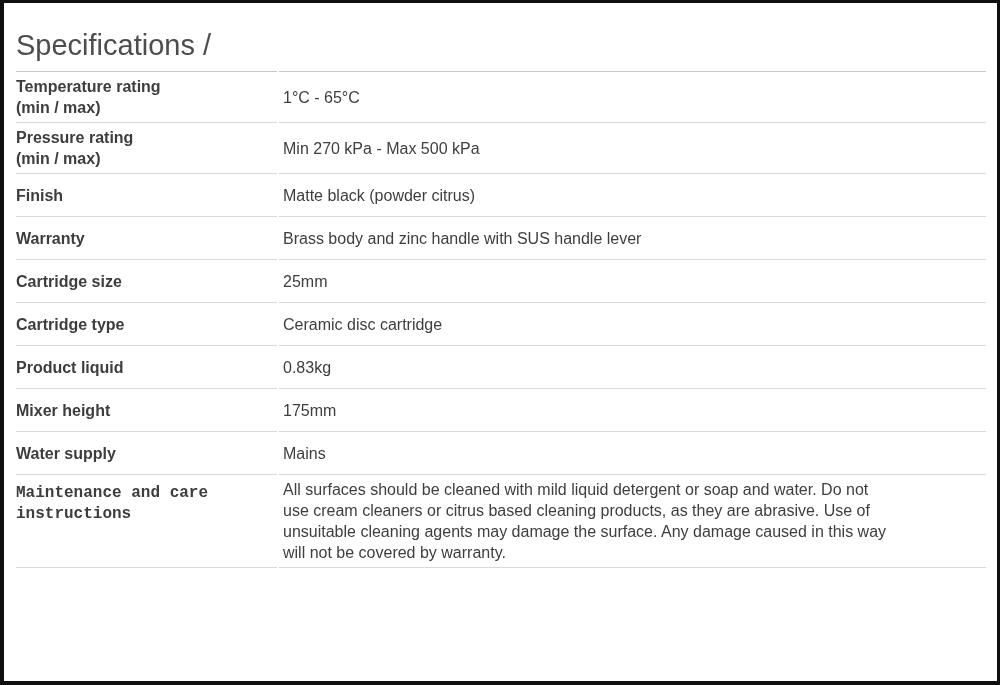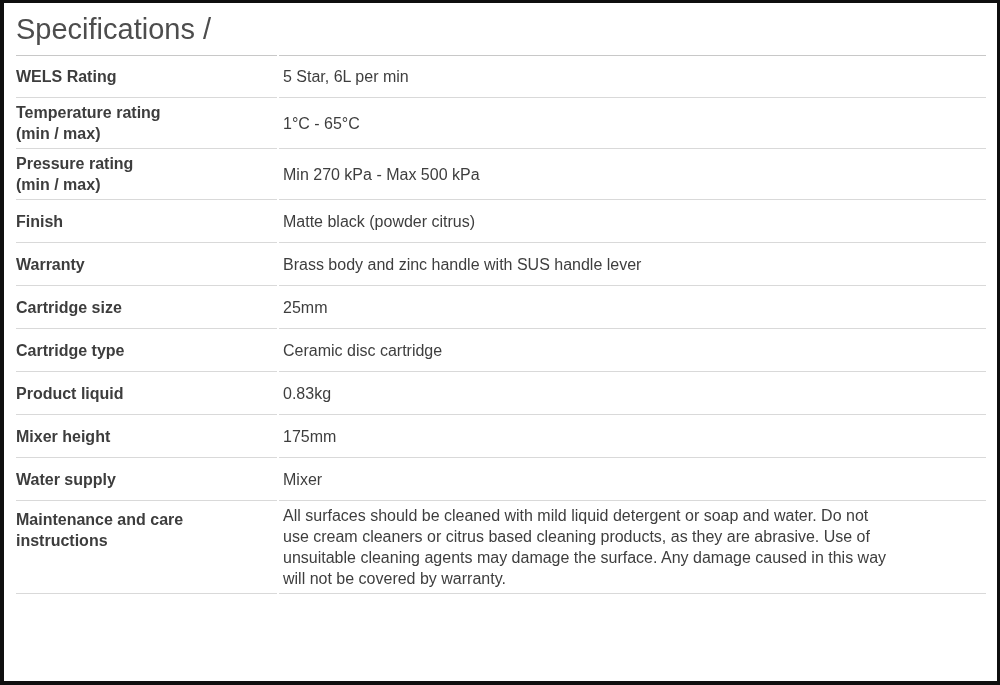--- a/index.html
+++ b/index.html
@@ -10,21 +10,21 @@
   }
 
   .page {
     width: 1000px;
     height: 685px;
     box-sizing: border-box;
     background: #ffffff;
     border-style: solid;
     border-color: var(--c-page_border, #0f0f0f);
     border-width: 3px 3px 4px 4px;
-    padding: 0 11px 0 12px;
+    padding: 16px 11px 0 12px;
     overflow: hidden;
   }
 
   .page-title {
     margin: 0;
     padding: 9px 0;
     font-size: 29px;
     line-height: 34px;
     font-weight: 400;
     color: var(--c-title_text, #4d4d4d);
@@ -64,34 +64,31 @@
 
   .spec-table td.value-cell {
     color: var(--c-value_text, #3e3e3e);
     padding: 4px 8px 4px 4px;
   }
 
   
   .spec-table tr:last-child th.label-cell {
     vertical-align: top;
     padding-top: 8px;
+    font-family: Liberation Mono, monospace;
   }
 </style>
 </head>
 <body>
 
 <div class="page">
   <h1 class="page-title">Specifications /</h1>
 
   <table class="spec-table">
     <tbody>
-        <tr>
-    <th class="label-cell">WELS Rating</th>
-    <td class="value-cell">5 Star, 6L per min</td>
-  </tr>
         <tr>
     <th class="label-cell">Temperature rating
 (min / max)</th>
     <td class="value-cell">1°C - 65°C</td>
   </tr>
         <tr>
     <th class="label-cell">Pressure rating
 (min / max)</th>
     <td class="value-cell">Min 270 kPa - Max 500 kPa</td>
   </tr>
@@ -114,21 +111,21 @@
         <tr>
     <th class="label-cell">Product liquid</th>
     <td class="value-cell">0.83kg</td>
   </tr>
         <tr>
     <th class="label-cell">Mixer height</th>
     <td class="value-cell">175mm</td>
   </tr>
         <tr>
     <th class="label-cell">Water supply</th>
-    <td class="value-cell">Mixer</td>
+    <td class="value-cell">Mains</td>
   </tr>
         <tr>
     <th class="label-cell">Maintenance and care
 instructions</th>
     <td class="value-cell">All surfaces should be cleaned with mild liquid detergent or soap and water. Do not
 use cream cleaners or citrus based cleaning products, as they are abrasive. Use of
 unsuitable cleaning agents may damage the surface. Any damage caused in this way
 will not be covered by warranty.</td>
   </tr>
       </tbody>

